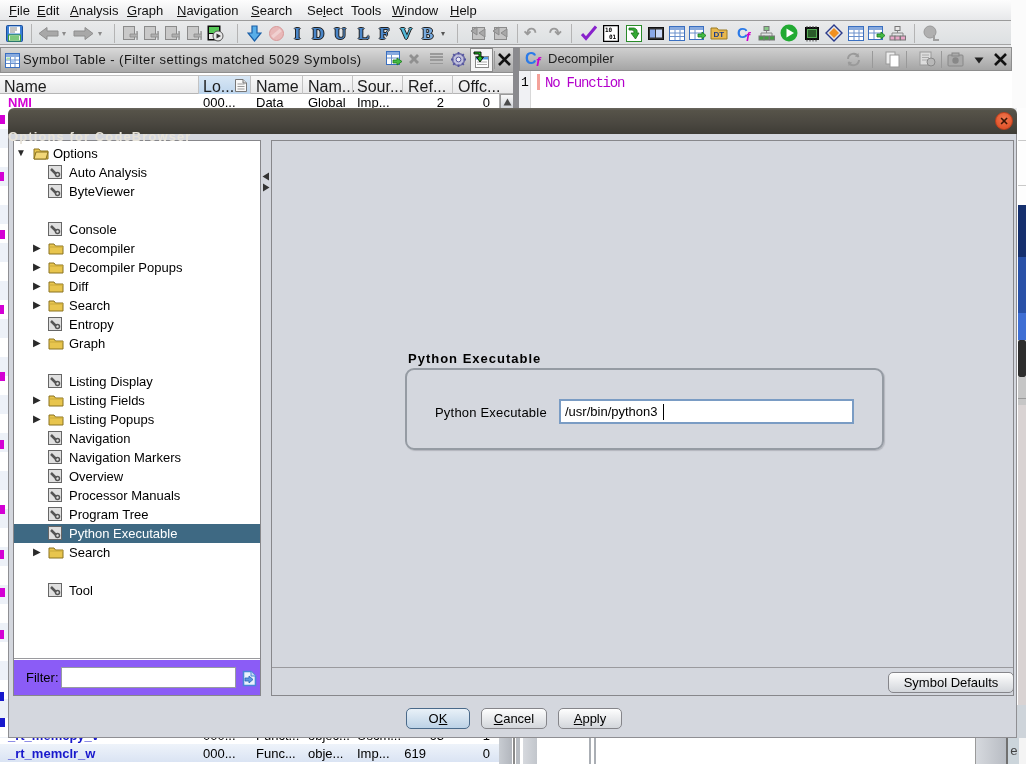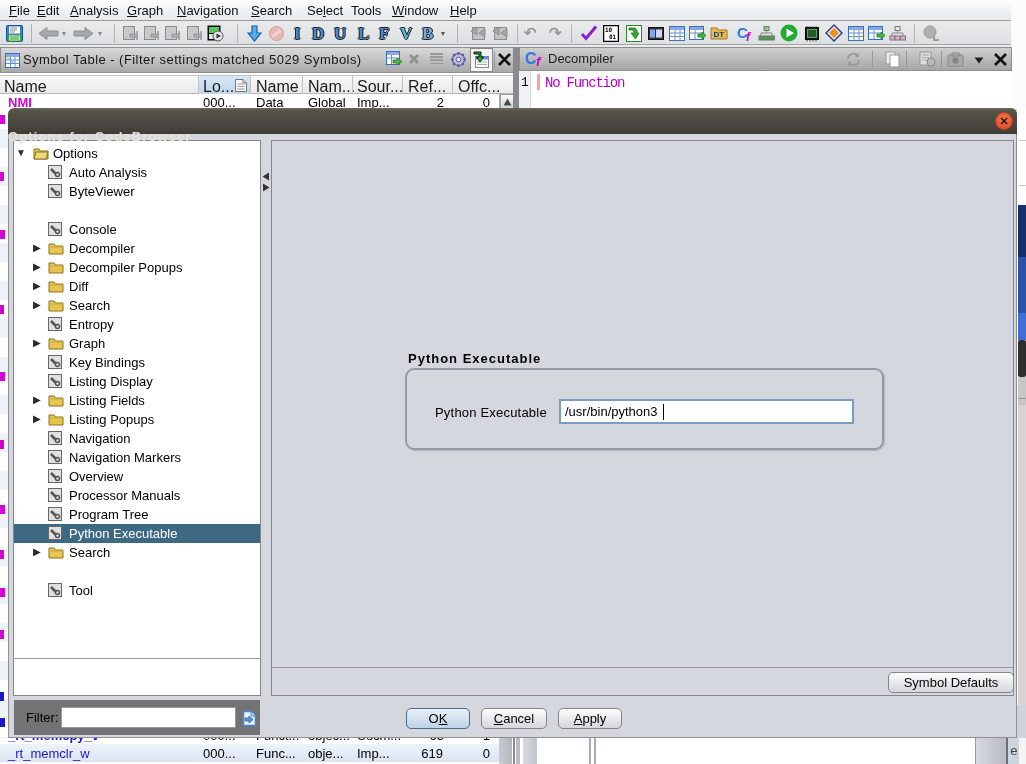--- a/index.html
+++ b/index.html
@@ -44,21 +44,21 @@
 #dlgbody { position:absolute; left:0; top:26px; width:1009px; height:604px;
   background:#d4d7de; border:1px solid #8f8f93; border-top:none; }
 
 
 #treepanel { position:absolute; left:4px; top:6px; width:248px; height:556px; border:1px solid #87878b; background:#fff; }
 #treearea { position:absolute; left:0; top:0; width:246px; height:518px; background:#fff; border-bottom:1px solid #9a9a9e; overflow:hidden; }
 .trow { position:absolute; left:0; width:246px; height:19px; }
 .trow .lbl { position:absolute; top:2px; font-size:13px; color:#000; }
 .trow.sel { background:#3e6983; }
 .trow.sel .lbl { color:#fff; }
-#filterstrip { position:absolute; left:0; top:519px; width:246px; height:35px; background:#737373;margin-top:40px; }
+#filterstrip { position:absolute; left:0; top:519px; width:246px; height:35px; background:#8b5cf6; }
 #filterstrip .flbl { position:absolute; left:12px; top:10px; }
 #filterinput { position:absolute; left:47px; top:7px; width:175px; height:21px; background:#fff; border:1px solid #979ba1; }
 
 
 #contentpanel { position:absolute; left:262px; top:6px; width:743px; height:556px; border:1px solid #87878b; background:#d4d7de; }
 
 
 .btn { position:absolute; height:21px; border:1px solid #85858a; border-radius:5px;
   background:linear-gradient(#fefefe,#d3d6db); text-align:center; font-size:13px; padding-top:2px; }
 </style>
@@ -365,26 +365,26 @@
   <div class="abs" style="left:0;top:-11px;width:499px;height:16px">
     <span class="abs" style="left:8px;top:1px;color:#1818cc;font-weight:bold">_rt_memcpy_v</span>
     <span class="abs" style="left:203px;top:1px">000...</span>
     <span class="abs" style="left:256px;top:1px">Funct...</span>
     <span class="abs" style="left:308px;top:1px">objec...</span>
     <span class="abs" style="left:357px;top:1px">Uscm...</span>
     <span class="abs" style="left:420px;top:1px;width:24px;text-align:right">63</span>
     <span class="abs" style="left:466px;top:1px;width:24px;text-align:right">1</span>
   </div>
   <div class="abs" style="left:0;top:6px;width:499px;height:19px;background:linear-gradient(#eef3fa,#d9e3f3)">
-    <span class="abs" style="left:8px;top:2px;color:#1818cc;font-weight:normal">_rt_memclr_w</span>
+    <span class="abs" style="left:8px;top:2px;color:#1818cc;font-weight:bold">_rt_memclr_w</span>
     <span class="abs" style="left:203px;top:2px">000...</span>
     <span class="abs" style="left:256px;top:2px">Func...</span>
     <span class="abs" style="left:308px;top:2px">obje...</span>
     <span class="abs" style="left:357px;top:2px">Imp...</span>
-    <span class="abs" style="left:413px;top:2px;width:30px;text-align:right">619</span>
+    <span class="abs" style="left:396px;top:2px;width:30px;text-align:right">619</span>
     <span class="abs" style="left:460px;top:2px;width:30px;text-align:right">0</span>
   </div>
   <div class="abs" style="left:0;top:24px;width:499px;height:2px;background:#fff"></div>
 </div>
 <div id="bottomright" style="position:absolute;left:499px;top:738px;width:527px;height:26px;background:#fff">
   <div class="abs" style="left:0;top:0;width:13px;height:26px;background:linear-gradient(90deg,#c8ccd2,#b2b6bd)"></div>
   <div class="abs" style="left:14px;top:0;width:2px;height:26px;background:#8a8a8a"></div>
   <div class="abs" style="left:17px;top:0;width:4px;height:26px;background:#b8bcc2"></div>
   <div class="abs" style="left:24px;top:0;width:14px;height:26px;background:linear-gradient(90deg,#d6d9de,#c2c6cc)"></div>
   <div class="abs" style="left:90px;top:0;width:2px;height:26px;background:#aaaeb4"></div>
@@ -486,28 +486,20 @@
             </svg>
             <span class="lbl" style="left:55px">Entropy</span>
           </div>
           <div class="trow" style="top:193px">
             <span style="position:absolute;left:19px;top:3px;font-size:10px;color:#2a2a2a">▶</span>
             <svg style="position:absolute;left:34px;top:2px" width="16" height="15" viewBox="0 0 16 15">
               <path d="M1 3 L6 3 L7.5 5 L15 5 L15 13 L1 13 Z" fill="#e8c54e" stroke="#8a7320" stroke-width="1"></path>
               <path d="M1 6 L15 6" stroke="#c9a93a" stroke-width="1"></path>
             </svg>
             <span class="lbl" style="left:55px">Graph</span>
-          </div>
-          <div class="trow" style="top:212px">
-            <svg style="position:absolute;left:34px;top:2px" width="14" height="14" viewBox="0 0 14 14">
-              <rect x="0.5" y="0.5" width="13" height="13" fill="#e0e0e0" stroke="#666"></rect>
-              <path d="M3 4 L8 9" stroke="#555" stroke-width="2.5"></path>
-              <circle cx="9.5" cy="9.5" r="2" fill="none" stroke="#555" stroke-width="1.5"></circle>
-            </svg>
-            <span class="lbl" style="left:55px">Key Bindings</span>
           </div>
           <div class="trow" style="top:231px">
             <svg style="position:absolute;left:34px;top:2px" width="14" height="14" viewBox="0 0 14 14">
               <rect x="0.5" y="0.5" width="13" height="13" fill="#e0e0e0" stroke="#666"></rect>
               <path d="M3 4 L8 9" stroke="#555" stroke-width="2.5"></path>
               <circle cx="9.5" cy="9.5" r="2" fill="none" stroke="#555" stroke-width="1.5"></circle>
             </svg>
             <span class="lbl" style="left:55px">Listing Display</span>
           </div>
           <div class="trow" style="top:250px">

